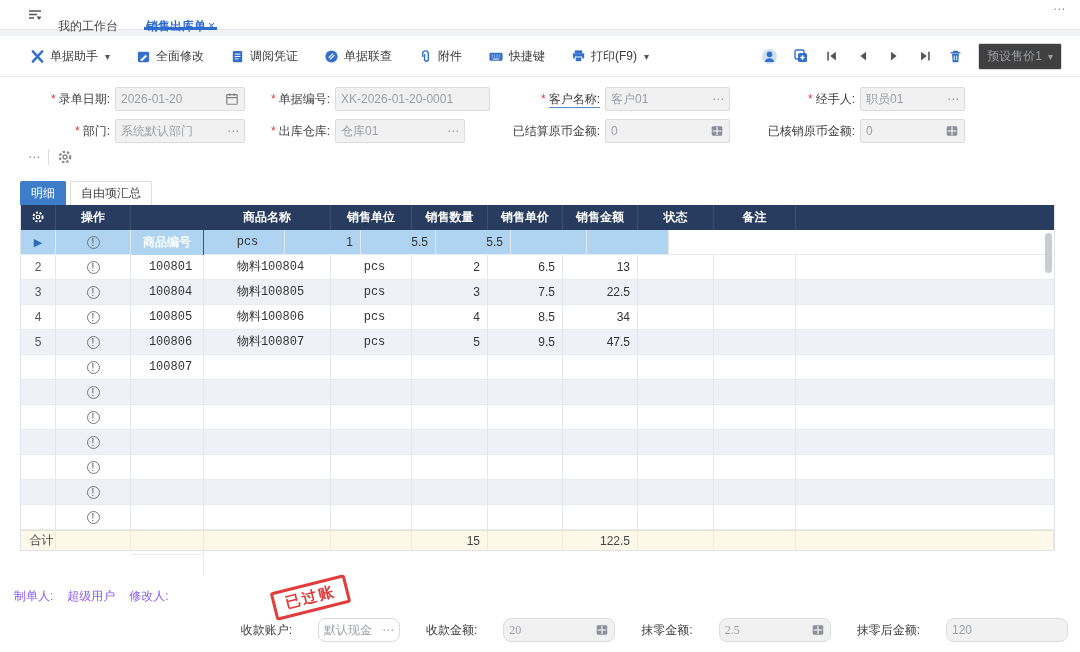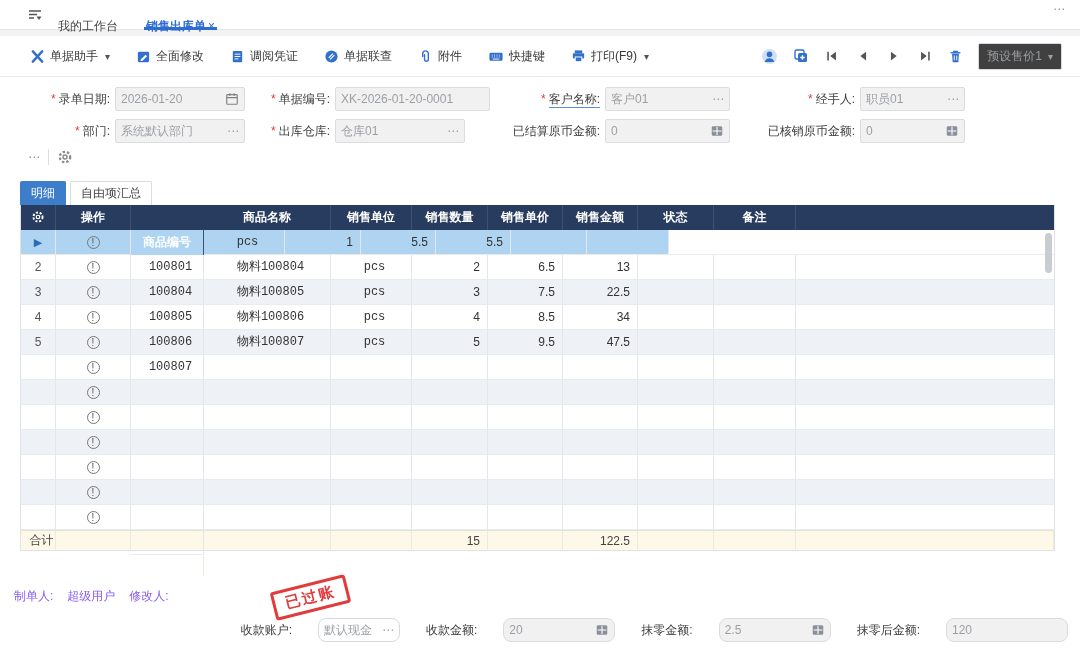--- a/index.html
+++ b/index.html
@@ -81,21 +81,21 @@
   .stamp { position:absolute; left:272px; top:583px; transform:rotate(-14deg);
     border:3px solid #e23b3b; border-radius:3px; color:#e23b3b; font-weight:bold; font-size:15px;
     padding:2px 10px; letter-spacing:2px; background:rgba(255,255,255,0.6); }
   .pay-row { position:absolute; right:12px; top:618px; display:flex; align-items:center; gap:26px; }
   .p-label { color:#3c3c3c; white-space:nowrap; }
   .p-input { height:24px; background:#f1f1f1; border:1px solid #dcdcdc; border-radius:8px;
     display:flex; align-items:center; padding:0 5px; color:#9b9fa4; }
   .p-input.white { background:#fff; border-color:#d6dae0; }
   .p-input .val { flex:1; overflow:hidden; white-space:nowrap; }
   .p-input .trigger { color:#9b9fa4; margin-left:3px; cursor:pointer; }
-  .w80{width:82px;} .w110{width:112px;} .w120{width:122px;}
+  .w80{width:82px;} .w110{width:112px;font-family:Liberation Serif, serif;} .w120{width:122px;}
 </style>
 </head>
 <body>
 
 <div class="page">
 
   <div class="tabbar">
     <span class="collapse-btn">
       <svg width="16" height="16" viewBox="0 0 16 16">
           <path d="M2 4h12M2 7.5h8M2 11h5" stroke="#555" stroke-width="1.5" fill="none"></path>

